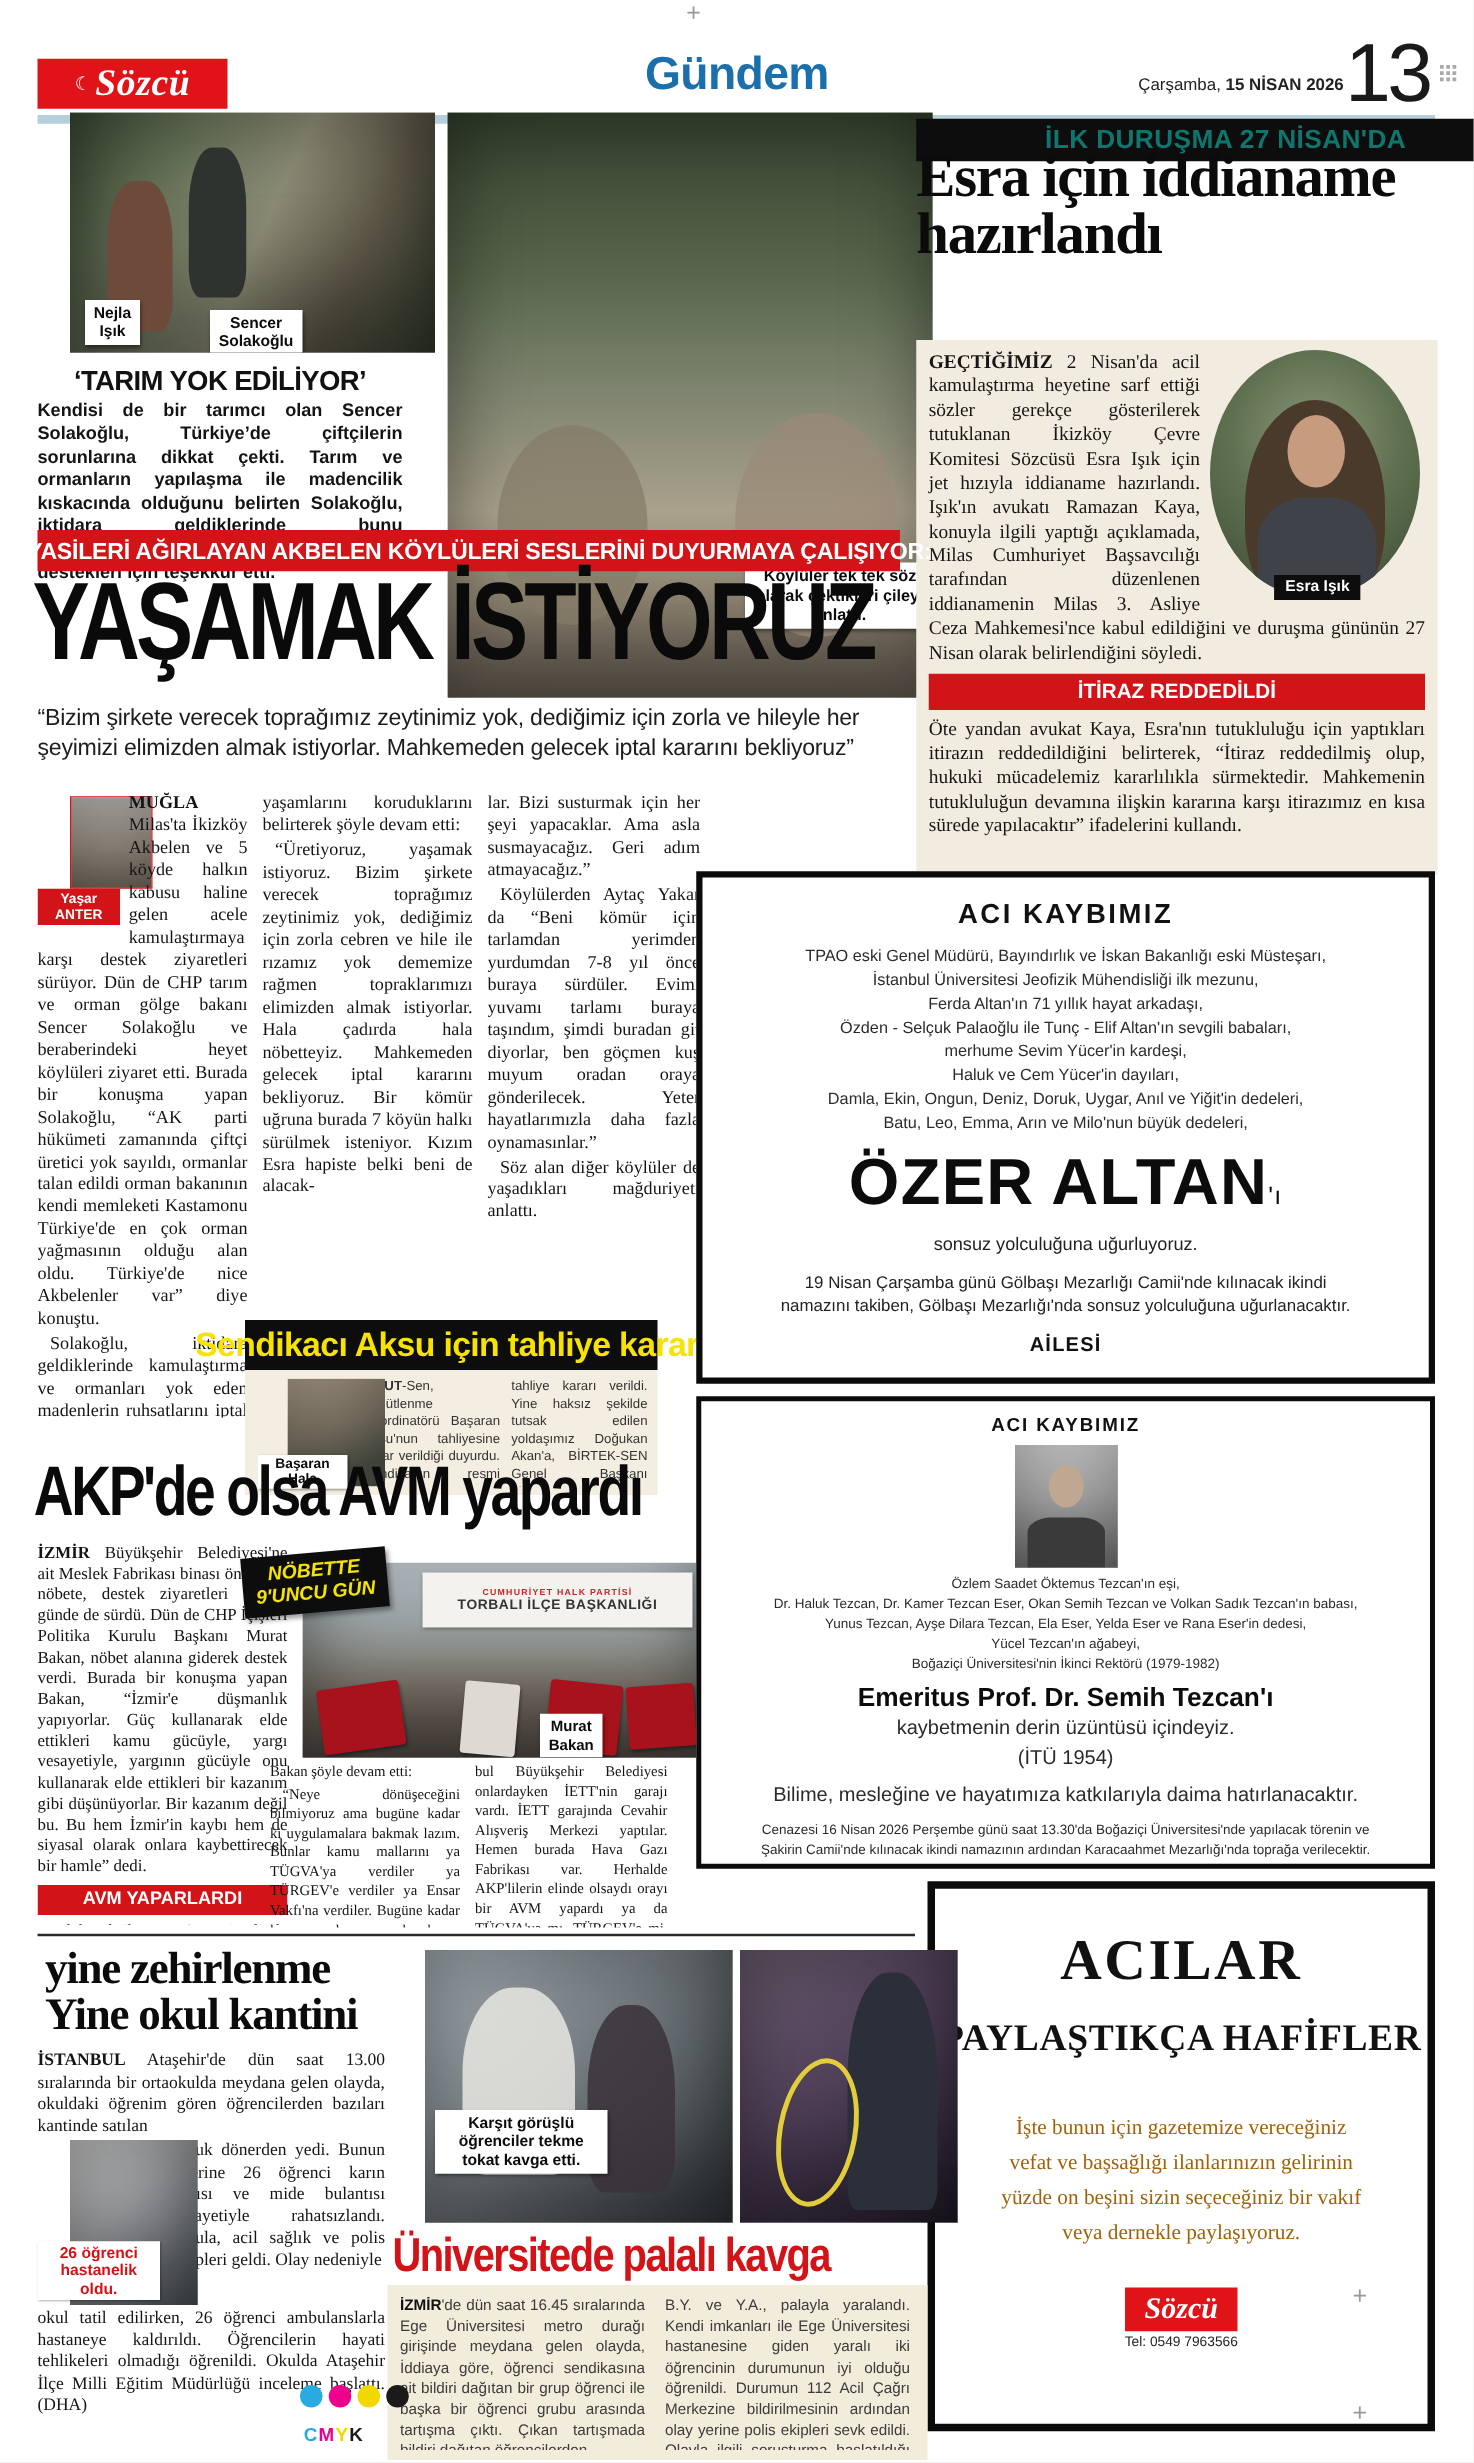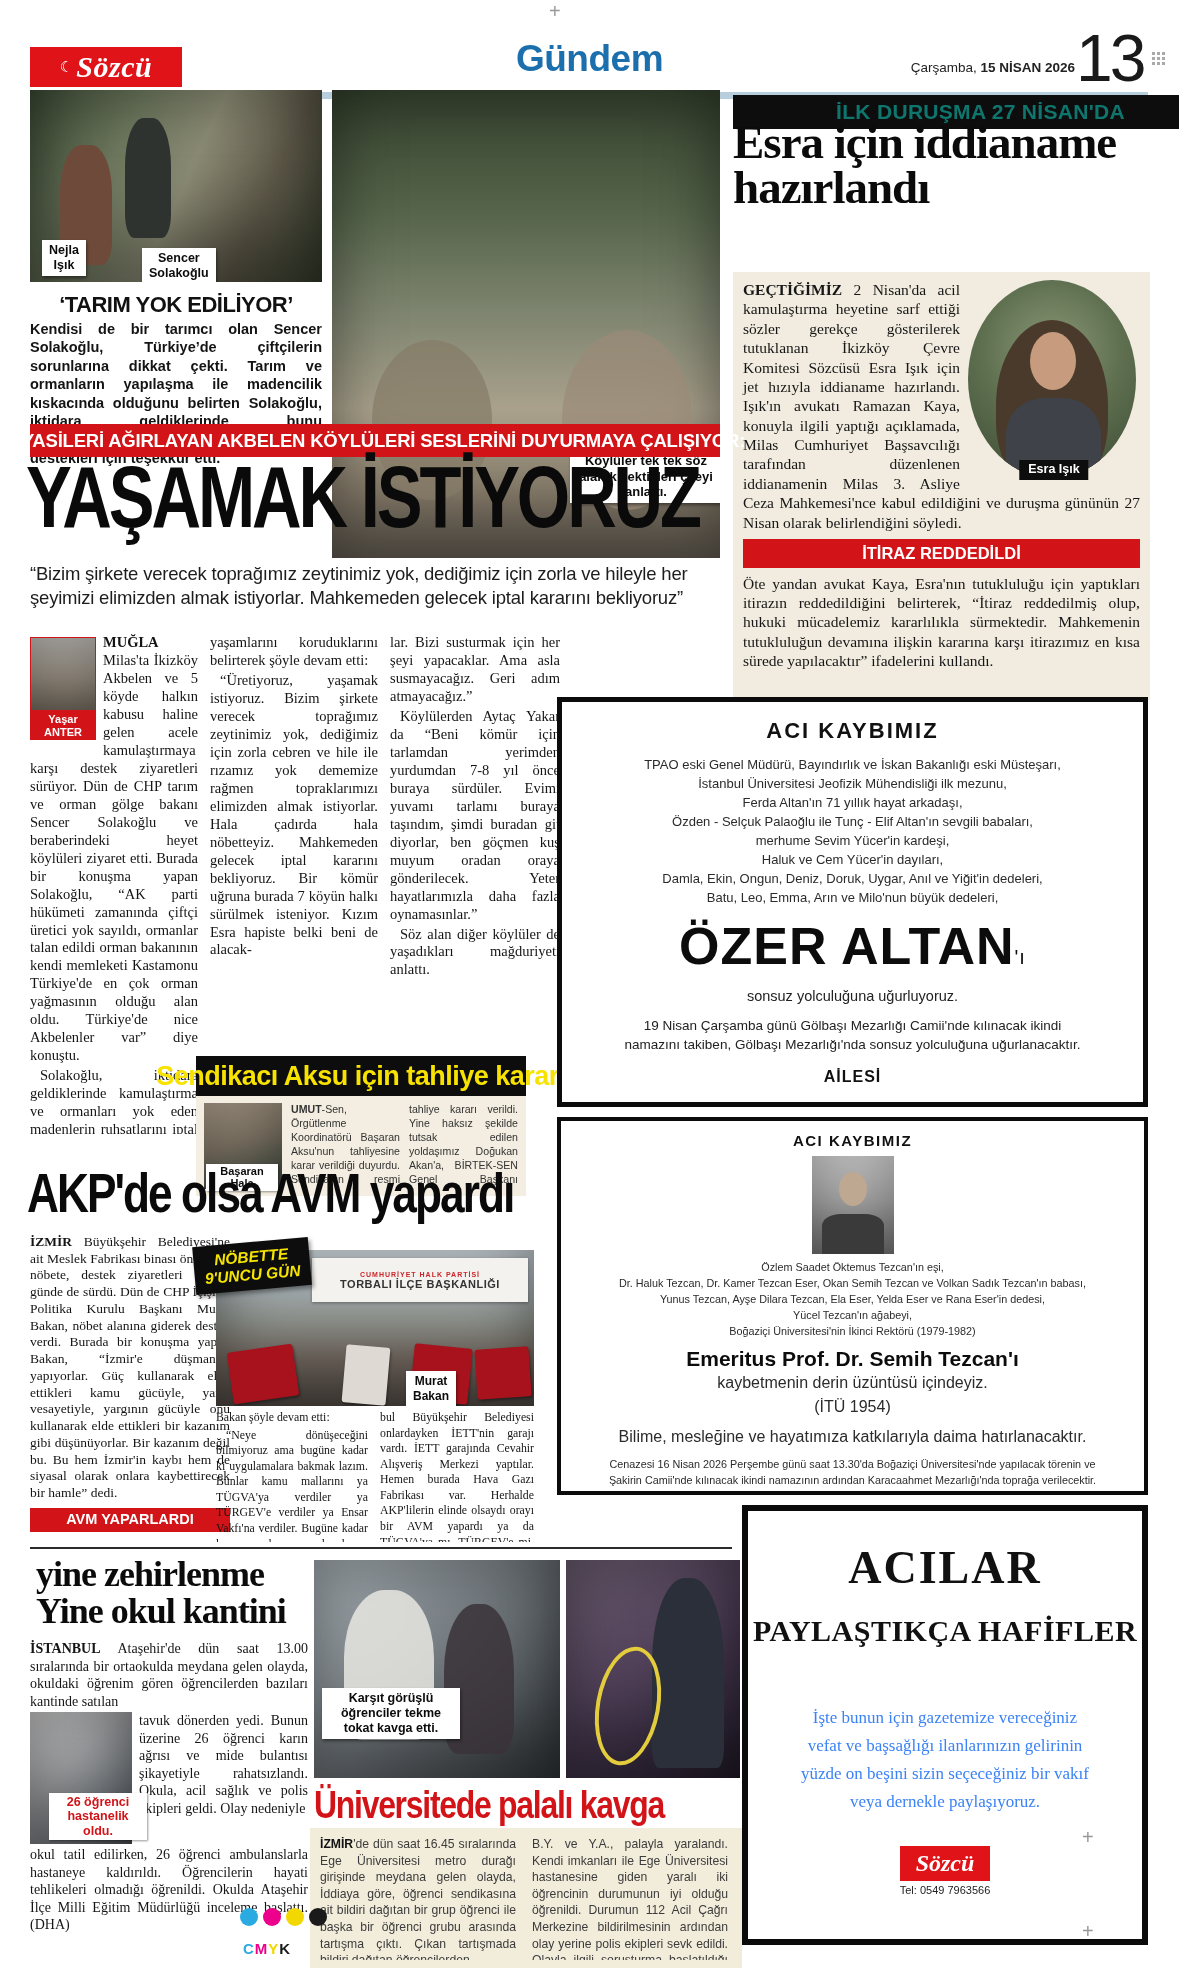--- a/index.html
+++ b/index.html
@@ -14,21 +14,21 @@
   .logo .word{color:#fff;font-family:"Liberation Serif",serif;font-style:italic;font-weight:bold;font-size:30px;letter-spacing:.5px;}
   .logo .cres{color:#fff;font-size:15px;margin-right:3px;}
   .section-title{left:0;top:38px;width:100%;text-align:center;font-size:37px;font-weight:bold;color:#1c6fad;letter-spacing:-.5px;}
   .date{left:880px;top:60px;width:195px;text-align:right;font-size:13.5px;color:#222;}
   .pageno{left:1076px;top:20px;font-size:66px;font-weight:400;color:#1a1a1a;letter-spacing:-3px;font-family:"Liberation Sans",sans-serif;}
   .hrule{left:30px;top:92px;width:1118px;height:7px;background:#b7cfdd;}
   .cropmark{color:#999;font-size:20px;font-weight:300;}
   .regdots{width:3px;height:3px;background:#aaa;box-shadow:5px 0 #aaa,10px 0 #aaa,0 5px #aaa,5px 5px #aaa,10px 5px #aaa,0 10px #aaa,5px 10px #aaa,10px 10px #aaa;}
 
   
-  .photo{overflow:hidden;box-shadow:inset 0 -50px 70px rgba(0,0,0,.35),inset 0 25px 45px rgba(0,0,0,.18);}
+  .photo{overflow:hidden;box-shadow:inset 0 -50px 70px rgba(0,0,0,.35),inset 0 25px 45px rgba(0,0,0,.18);margin-left:26px;}
   .ph-left{background:linear-gradient(115deg,#3e4c36 0%,#6b765c 30%,#8a8a74 52%,#5d5848 75%,#37402f 100%);}
   .ph-mid{background:linear-gradient(180deg,#35422e 0%,#55644a 26%,#7f8570 48%,#a9a18c 68%,#8d8270 86%,#6d655a 100%);}
   .ph-fight1{background:linear-gradient(130deg,#aab3b8 0%,#7d8489 40%,#565c60 72%,#33383c 100%);}
   .ph-fight2{background:linear-gradient(140deg,#6e5f72 0%,#51415a 45%,#352a3e 80%,#231c2a 100%);}
   .ph-kantin{background:linear-gradient(135deg,#d2d2d2 0%,#a6a8ab 40%,#74797e 75%,#53585d 100%);}
   .ph-akp{background:linear-gradient(180deg,#cdd6db 0%,#a9b2b7 22%,#90948e 45%,#7a6f66 70%,#574f4a 100%);}
   .ph-aksu{background:linear-gradient(160deg,#cbb9a4 0%,#9b8f7c 45%,#62685a 80%);}
   .ph-anter{background:linear-gradient(180deg,#e3e0da 0%,#c2b6a6 55%,#8e8273 100%);border:1px solid #d21317;}
   .ph-tezcan{background:linear-gradient(180deg,#efefef 0%,#c9c9c9 45%,#8c8c8c 100%);}
   .blob{position:absolute;border-radius:50%;}
@@ -112,21 +112,21 @@
   .chp-strip .s1{font-size:7px;letter-spacing:1px;color:#c9252b;font-weight:bold;}
   .chp-strip .s2{font-size:11px;font-weight:900;color:#333;letter-spacing:.5px;}
   .sign{position:absolute;background:#a8121c;border-radius:3px;box-shadow:1px 2px 3px rgba(0,0,0,.4);}
 
   
   .divline{left:30px;top:1547px;width:702px;height:2px;background:#2a2a2a;}
   .kantin-h{left:36px;top:1556px;width:280px;font-family:"Liberation Serif",serif;font-weight:bold;font-size:36px;line-height:1.02;letter-spacing:-1px;color:#0b0b0b;}
   .kantin-body{left:30px;top:1640px;width:278px;font-family:"Liberation Serif",serif;font-size:14px;line-height:1.25;color:#151515;}
   .kantin-row{display:flex;gap:7px;margin-top:2px;}
   .kphoto{position:relative;width:102px;height:132px;flex:none;}
-  .kcap{position:absolute;left:19px;bottom:4px;width:94px;background:#fff;color:#d21317;font-family:"Liberation Sans",sans-serif;
+  .kcap{position:absolute;left:0;bottom:4px;width:94px;background:#fff;color:#d21317;font-family:"Liberation Sans",sans-serif;
         font-weight:900;font-size:12.5px;line-height:1.15;text-align:center;padding:2px;box-shadow:1px 1px 2px rgba(0,0,0,.4);}
   .kantin-row .flow{flex:1;}
 
   
   .kavga-h{left:314px;top:1784px;font-size:38px;font-weight:900;letter-spacing:-1.5px;white-space:nowrap;color:#d21317;transform:scaleX(.84);transform-origin:left top;}
   .kavga-box{left:310px;top:1828px;width:432px;height:140px;background:#f2ecdb;display:flex;gap:16px;padding:8px 10px;box-sizing:border-box;}
   .kavga-col{width:196px;font-size:12.2px;line-height:1.36;color:#3c3c3c;text-align:justify;overflow:hidden;}
   .lead{font-weight:900;color:#111;}
   .ellipse{position:absolute;left:30px;top:86px;width:56px;height:112px;border:4px solid #e3cd3c;border-radius:50%;transform:rotate(10deg);}
 
@@ -307,21 +307,21 @@
     <div class="osub">kaybetmenin derin üzüntüsü içindeyiz.</div>
     <div class="osub">(İTÜ 1954)</div>
     <div class="osub" style="margin-top:6px;">Bilime, mesleğine ve hayatımıza katkılarıyla daima hatırlanacaktır.</div>
     <div class="ofuneral">Cenazesi 16 Nisan 2026 Perşembe günü saat 13.30'da Boğaziçi Üniversitesi'nde yapılacak törenin ve Şakirin Camii'nde kılınacak ikindi namazının ardından Karacaahmet Mezarlığı'nda toprağa verilecektir.</div>
     <div class="osig">AİLESİ</div>
   </div>
 
   <div class="abs" style="left:742px;top:1505px;width:406px;height:440px;border:6px solid #0b0b0b;background:#fff;box-sizing:border-box;text-align:center;overflow:hidden;">
     <div class="serif" style="margin-top:30px;font-size:46px;font-weight:bold;letter-spacing:2px;">ACILAR</div>
     <div class="serif" style="margin-top:20px;font-size:30px;font-weight:bold;letter-spacing:.5px;">PAYLAŞTIKÇA HAFİFLER</div>
-    <div class="serif" style="margin:56px auto 0;width:300px;font-size:17px;line-height:1.65;color:#3b82f6;">İşte bunun için gazetemize vereceğiniz vefat ve başsağlığı ilanlarınızın gelirinin yüzde on beşini sizin seçeceğiniz bir vakıf veya dernekle paylaşıyoruz.</div>
+    <div class="serif" style="margin:40px auto 0;width:300px;font-size:17px;line-height:1.65;color:#a16207;">İşte bunun için gazetemize vereceğiniz vefat ve başsağlığı ilanlarınızın gelirinin yüzde on beşini sizin seçeceğiniz bir vakıf veya dernekle paylaşıyoruz.</div>
     <div style="margin-top:30px;display:inline-block;background:#e01418;padding:4px 16px;">
       <span style="color:#fff;font-family:'Liberation Serif',serif;font-style:italic;font-weight:bold;font-size:24px;">Sözcü</span>
     </div>
     <div style="font-size:11px;color:#222;margin-top:3px;">Tel: 0549 7963566</div>
   </div>
 
   <div class="abs divline"></div>
   <div class="abs kantin-h">
     <div>yine zehirlenme</div>
     <div>Yine okul kantini</div>

